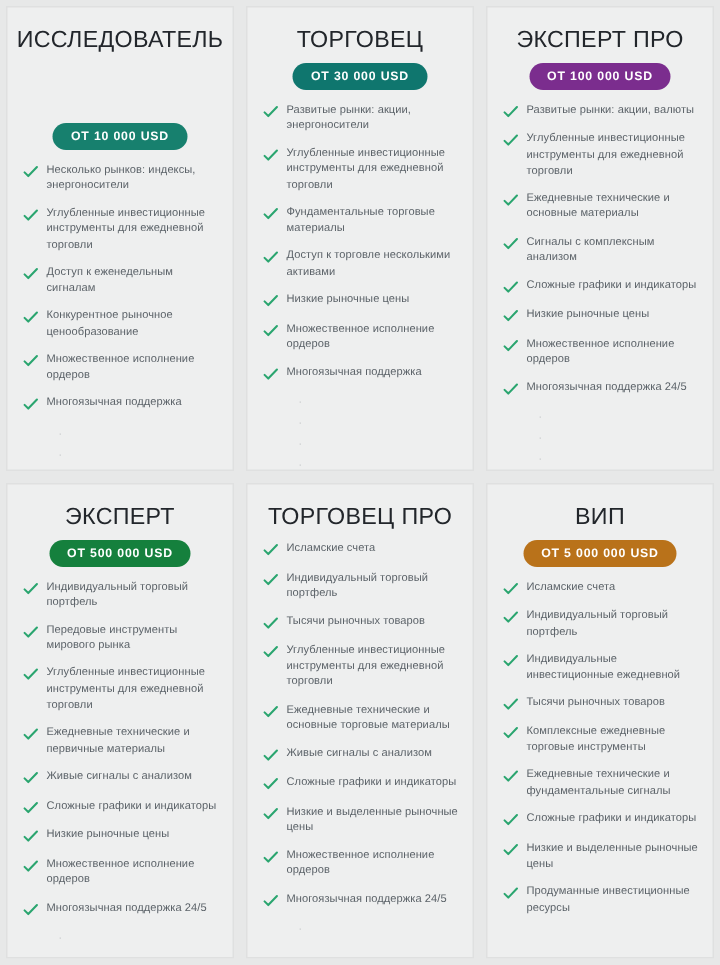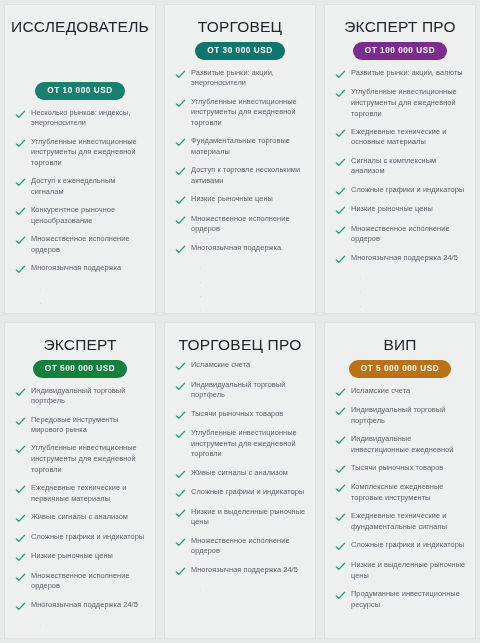--- a/index.html
+++ b/index.html
@@ -339,20 +339,26 @@
         <li class="feature-item">
           <svg class="check-icon" viewBox="0 0 16 16">
             <path d="M2 8.6 L5.6 12.2 L14 3.4" fill="none" stroke="#2aa56f" stroke-width="2" stroke-linecap="round" stroke-linejoin="round"></path>
           </svg>
           <span class="feature-text">Углубленные инвестиционные инструменты для ежедневной торговли</span>
         </li>
         <li class="feature-item">
           <svg class="check-icon" viewBox="0 0 16 16">
             <path d="M2 8.6 L5.6 12.2 L14 3.4" fill="none" stroke="#2aa56f" stroke-width="2" stroke-linecap="round" stroke-linejoin="round"></path>
           </svg>
+          <span class="feature-text">Ежедневные технические и основные торговые материалы</span>
+        </li>
+        <li class="feature-item">
+          <svg class="check-icon" viewBox="0 0 16 16">
+            <path d="M2 8.6 L5.6 12.2 L14 3.4" fill="none" stroke="#2aa56f" stroke-width="2" stroke-linecap="round" stroke-linejoin="round"></path>
+          </svg>
           <span class="feature-text">Живые сигналы с анализом</span>
         </li>
         <li class="feature-item">
           <svg class="check-icon" viewBox="0 0 16 16">
             <path d="M2 8.6 L5.6 12.2 L14 3.4" fill="none" stroke="#2aa56f" stroke-width="2" stroke-linecap="round" stroke-linejoin="round"></path>
           </svg>
           <span class="feature-text">Сложные графики и индикаторы</span>
         </li>
         <li class="feature-item">
           <svg class="check-icon" viewBox="0 0 16 16">

